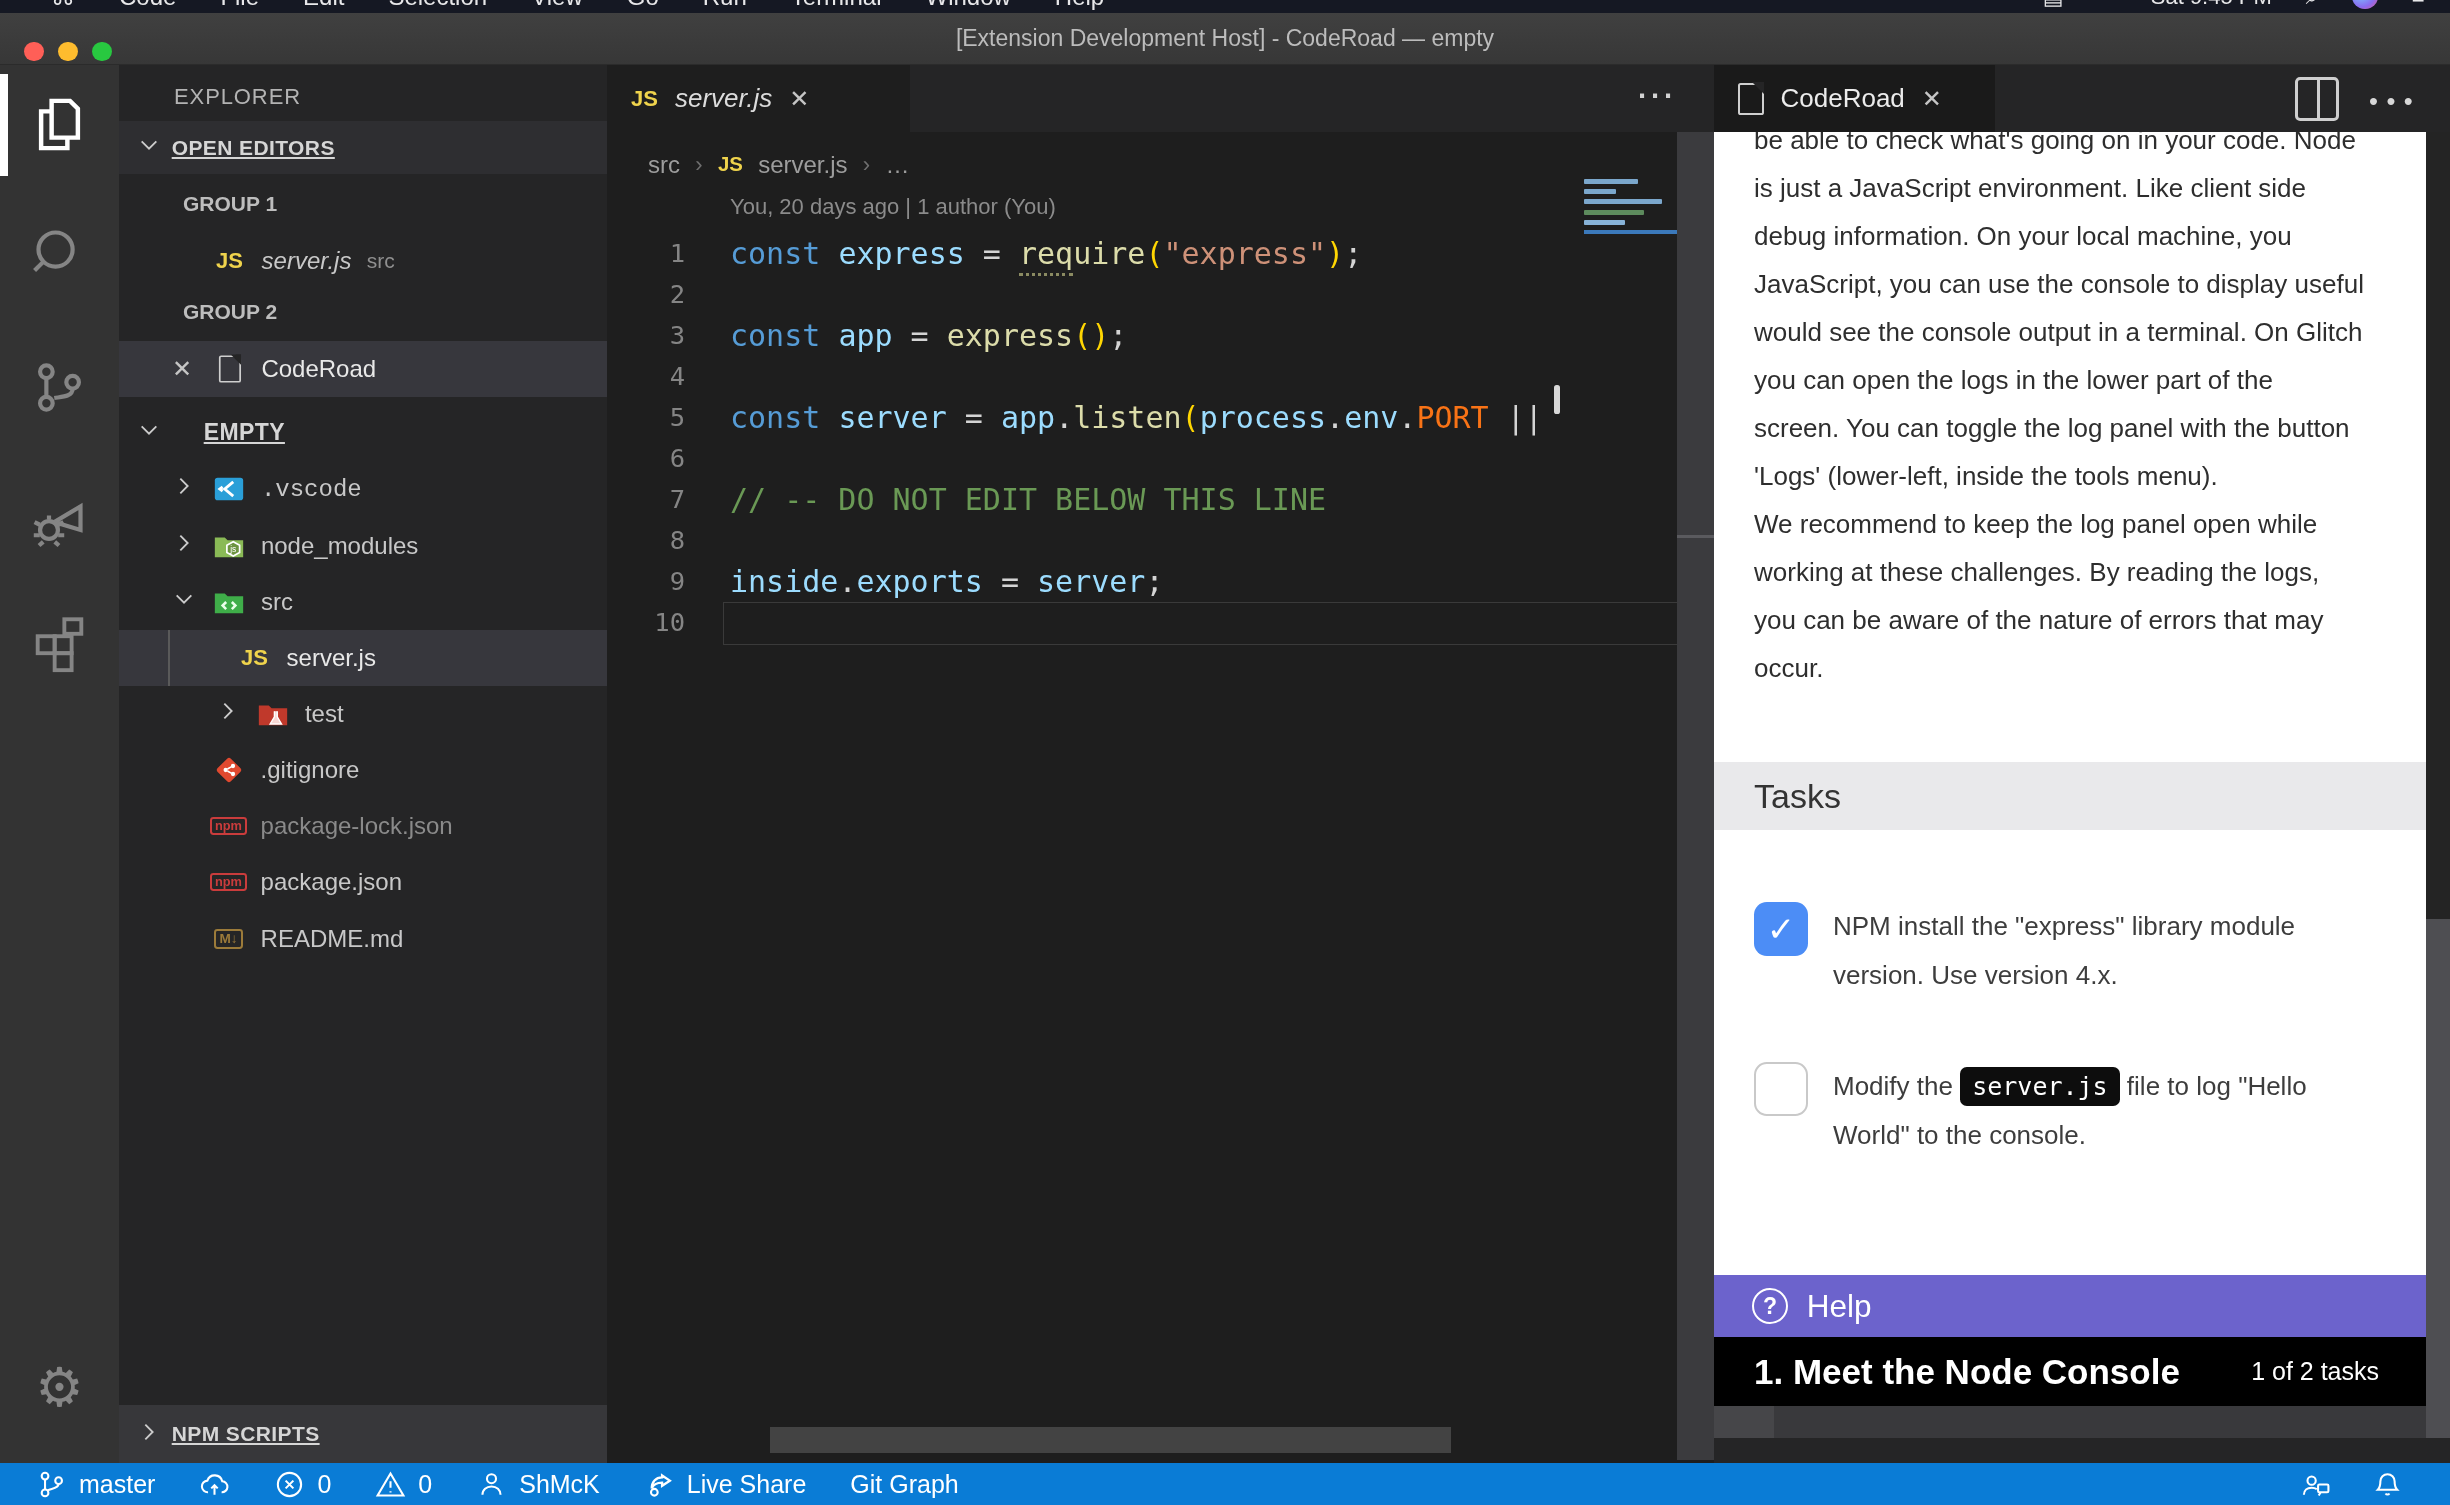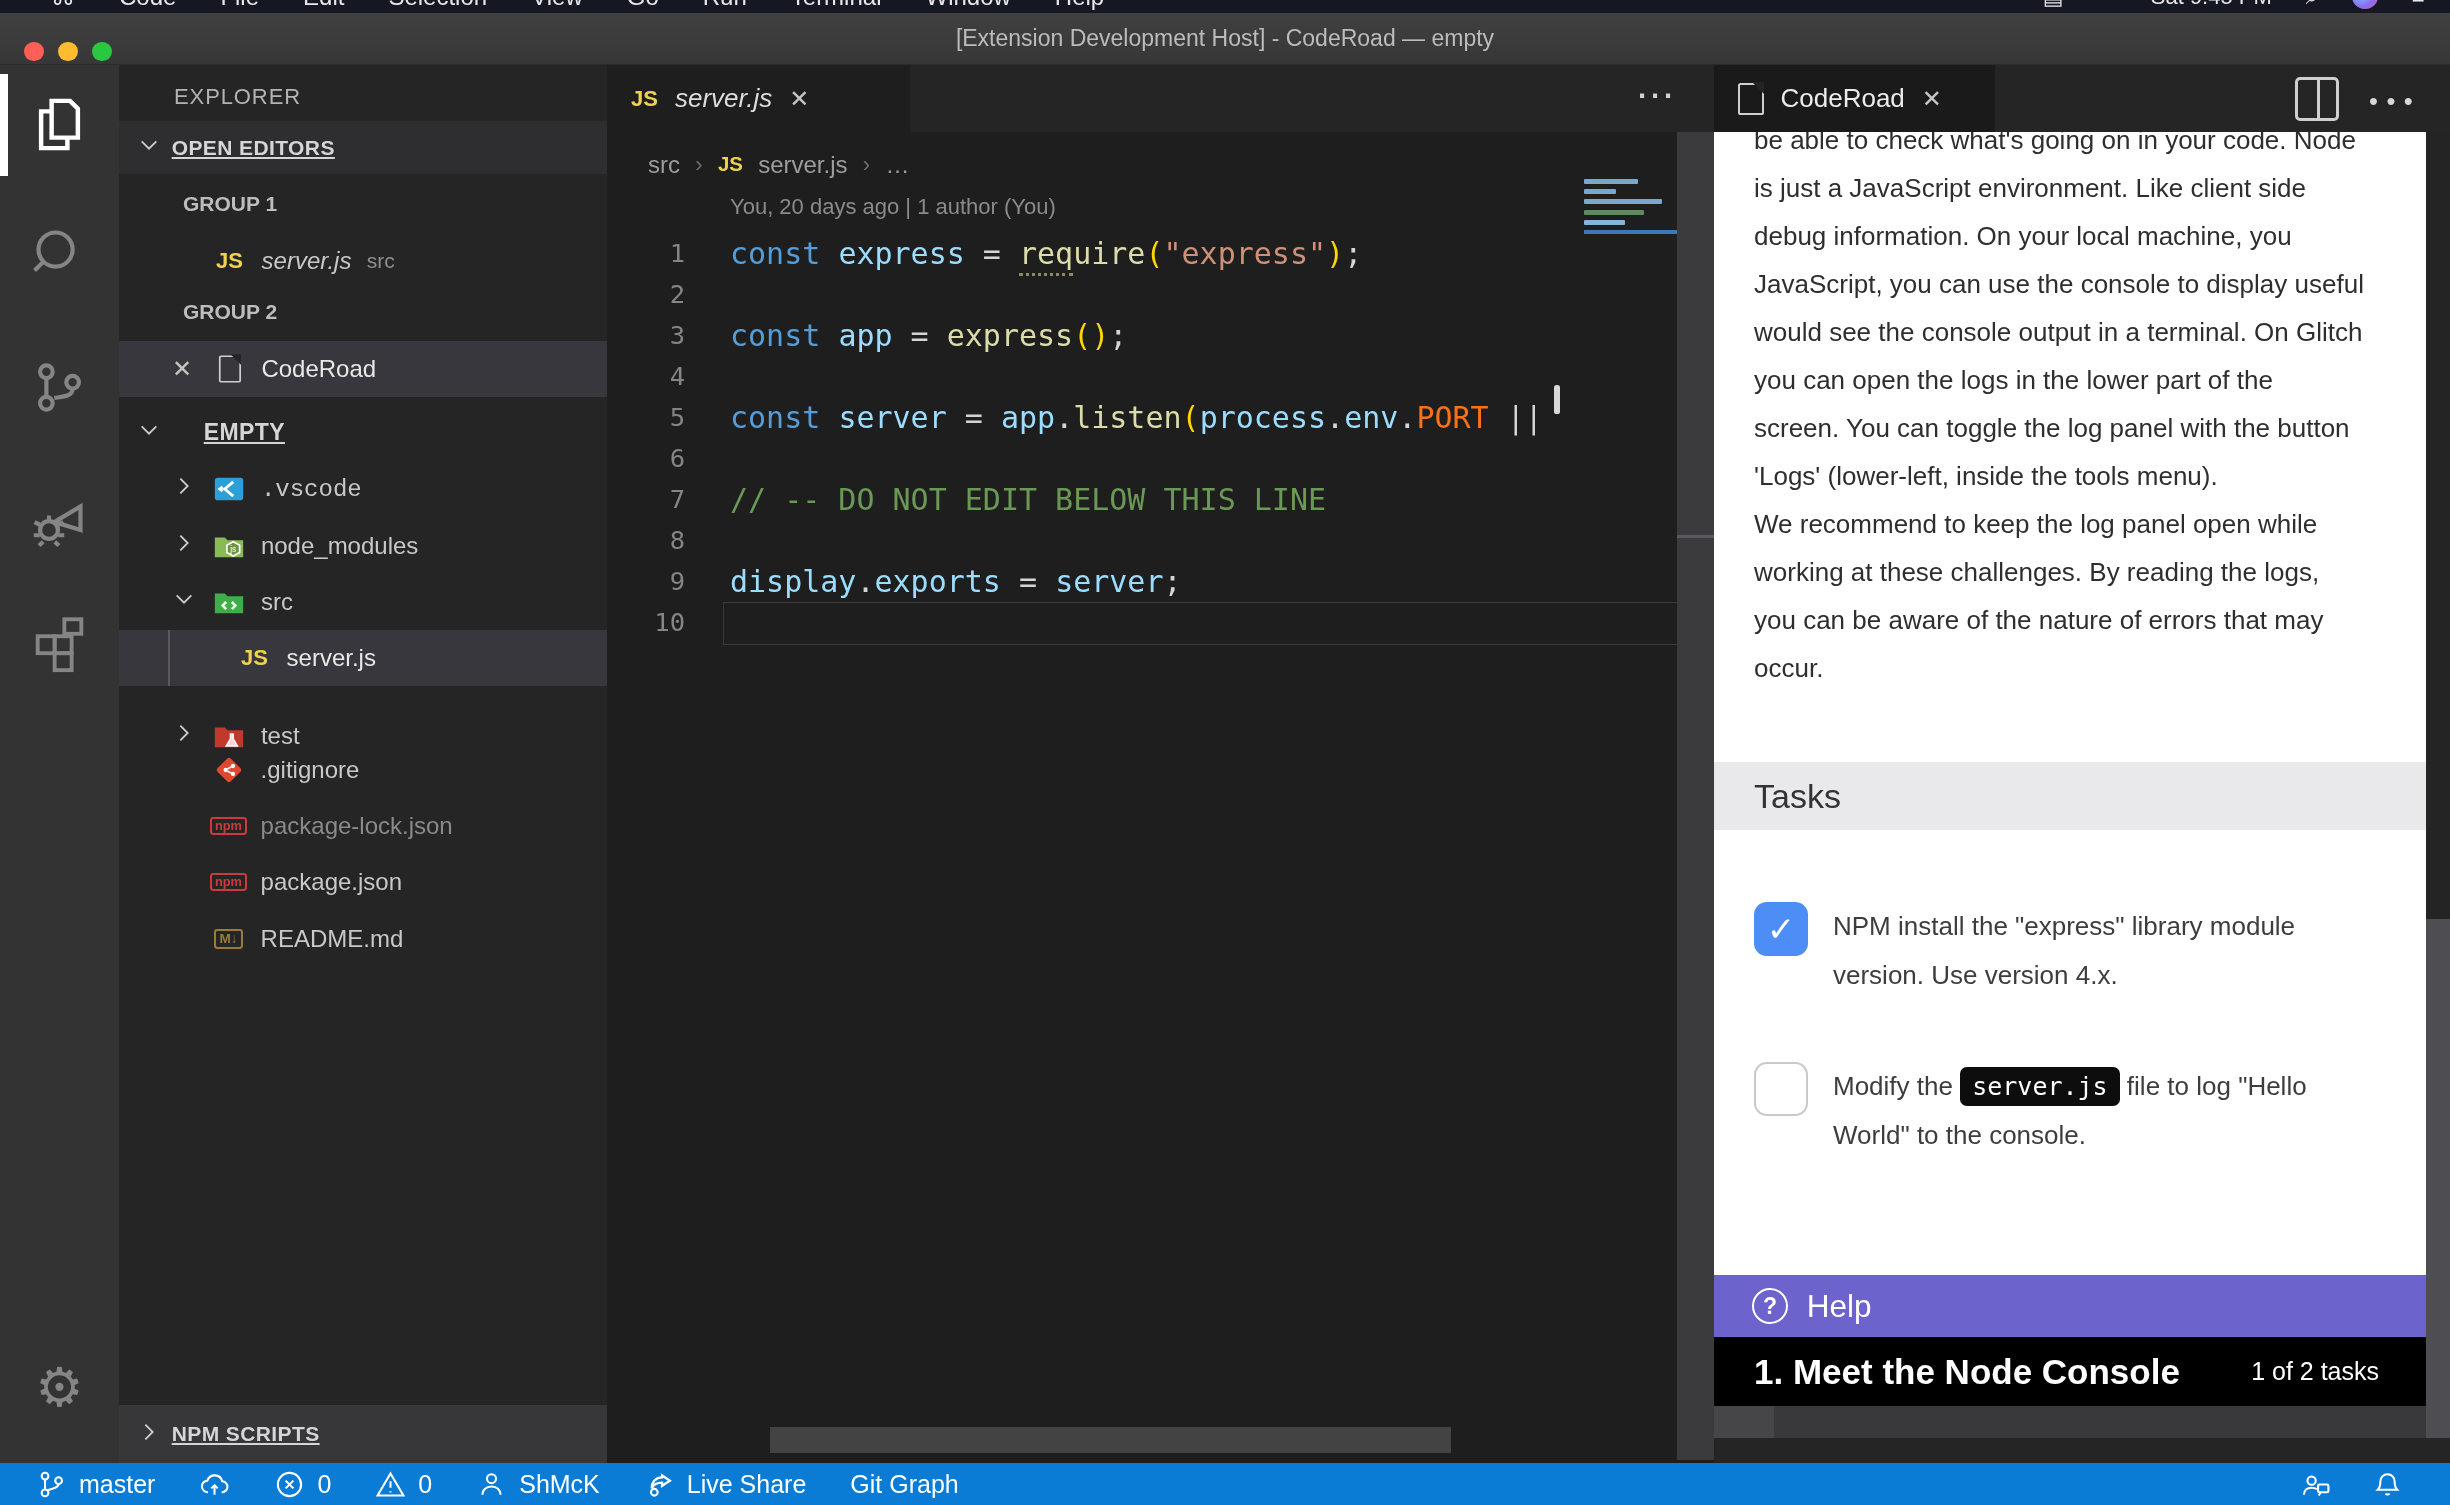--- a/index.html
+++ b/index.html
@@ -256,21 +256,21 @@
         </span>
         <span>src</span>
       </div>
       <div class="row sel" style="top: 565px; height: 56px; padding-left: 117px;">
         <span class="indent-guide"></span>
         <span class="ficon">
           <span class="js-badge">JS</span>
         </span>
         <span>server.js</span>
       </div>
-      <div class="row" style="top: 643px; height: 56px; padding-left: 54px;">
+      <div class="row" style="top: 621px; height: 56px; padding-left: 54px; margin-left: 44px;">
         <span style="margin-right: 15.3px;"><svg class="icon" width="22" height="22" viewBox="0 0 24 24">
             <polyline points="8,4 16,12 8,20" class="chev-svg"></polyline>
           </svg></span>
         <span class="ficon">
           <svg class="icon" width="34" height="34" viewBox="0 0 24 24">
             <path d="M2 6h7l2 2h11v12H2z" fill="#c0392b" stroke="none"></path>
             <path d="M13 10v4l-3 5h8l-3-5v-4" fill="#f8d7d3" stroke="#fff" stroke-width="1"></path>
           </svg>
         </span>
         <span>test</span>
@@ -340,21 +340,21 @@
   <div id="codelens">You, 20 days ago | 1 author (You)</div>
   <div id="code">
       <div class="cline"><span class="num">1</span><span class="src"><span class="tk-kw">const </span><span class="tk-v">express</span><span class="tk-op"> = </span><span class="tk-fnu">req</span><span class="tk-fn">uire</span><span class="tk-br">(</span><span class="tk-str">"express"</span><span class="tk-br">)</span><span class="tk-op">;</span></span></div>
       <div class="cline"><span class="num">2</span><span class="src"></span></div>
       <div class="cline"><span class="num">3</span><span class="src"><span class="tk-kw">const </span><span class="tk-v">app</span><span class="tk-op"> = </span><span class="tk-fn">express</span><span class="tk-br">()</span><span class="tk-op">;</span></span></div>
       <div class="cline"><span class="num">4</span><span class="src"></span></div>
       <div class="cline"><span class="num">5</span><span class="src"><span class="tk-kw">const </span><span class="tk-v">server</span><span class="tk-op"> = </span><span class="tk-v">app</span><span class="tk-op">.</span><span class="tk-fn">listen</span><span class="tk-br">(</span><span class="tk-v">process</span><span class="tk-op">.</span><span class="tk-v">env</span><span class="tk-op">.</span><span class="tk-cn">PORT</span><span class="tk-op"> ||</span></span></div>
       <div class="cline"><span class="num">6</span><span class="src"></span></div>
       <div class="cline"><span class="num">7</span><span class="src"><span class="tk-cm">// -- DO NOT EDIT BELOW THIS LINE</span></span></div>
       <div class="cline"><span class="num">8</span><span class="src"></span></div>
-      <div class="cline"><span class="num">9</span><span class="src"><span class="tk-v">display</span><span class="tk-op">.</span><span class="tk-v">exports</span><span class="tk-op"> = </span><span class="tk-v">server</span><span class="tk-op">;</span></span></div>
+      <div class="cline"><span class="num">9</span><span class="src"><span class="tk-v">inside</span><span class="tk-op">.</span><span class="tk-v">exports</span><span class="tk-op"> = </span><span class="tk-v">server</span><span class="tk-op">;</span></span></div>
       <div class="cline current"><span class="num">10</span><span class="src"></span></div>
     </div>
   <div id="minimap">
       <div class="mrow" style="width: 54px; background: rgb(123, 167, 204);"></div>
       <div class="mrow" style="width: 32px; background: rgb(123, 167, 204);"></div>
       <div class="mrow" style="width: 78px; background: rgb(123, 167, 204);"></div>
       <div class="mrow" style="width: 60px; background: rgb(93, 139, 93);"></div>
       <div class="mrow" style="width: 41px; background: rgb(136, 179, 216);"></div>
       <div class="mcursor"></div>
     </div>

